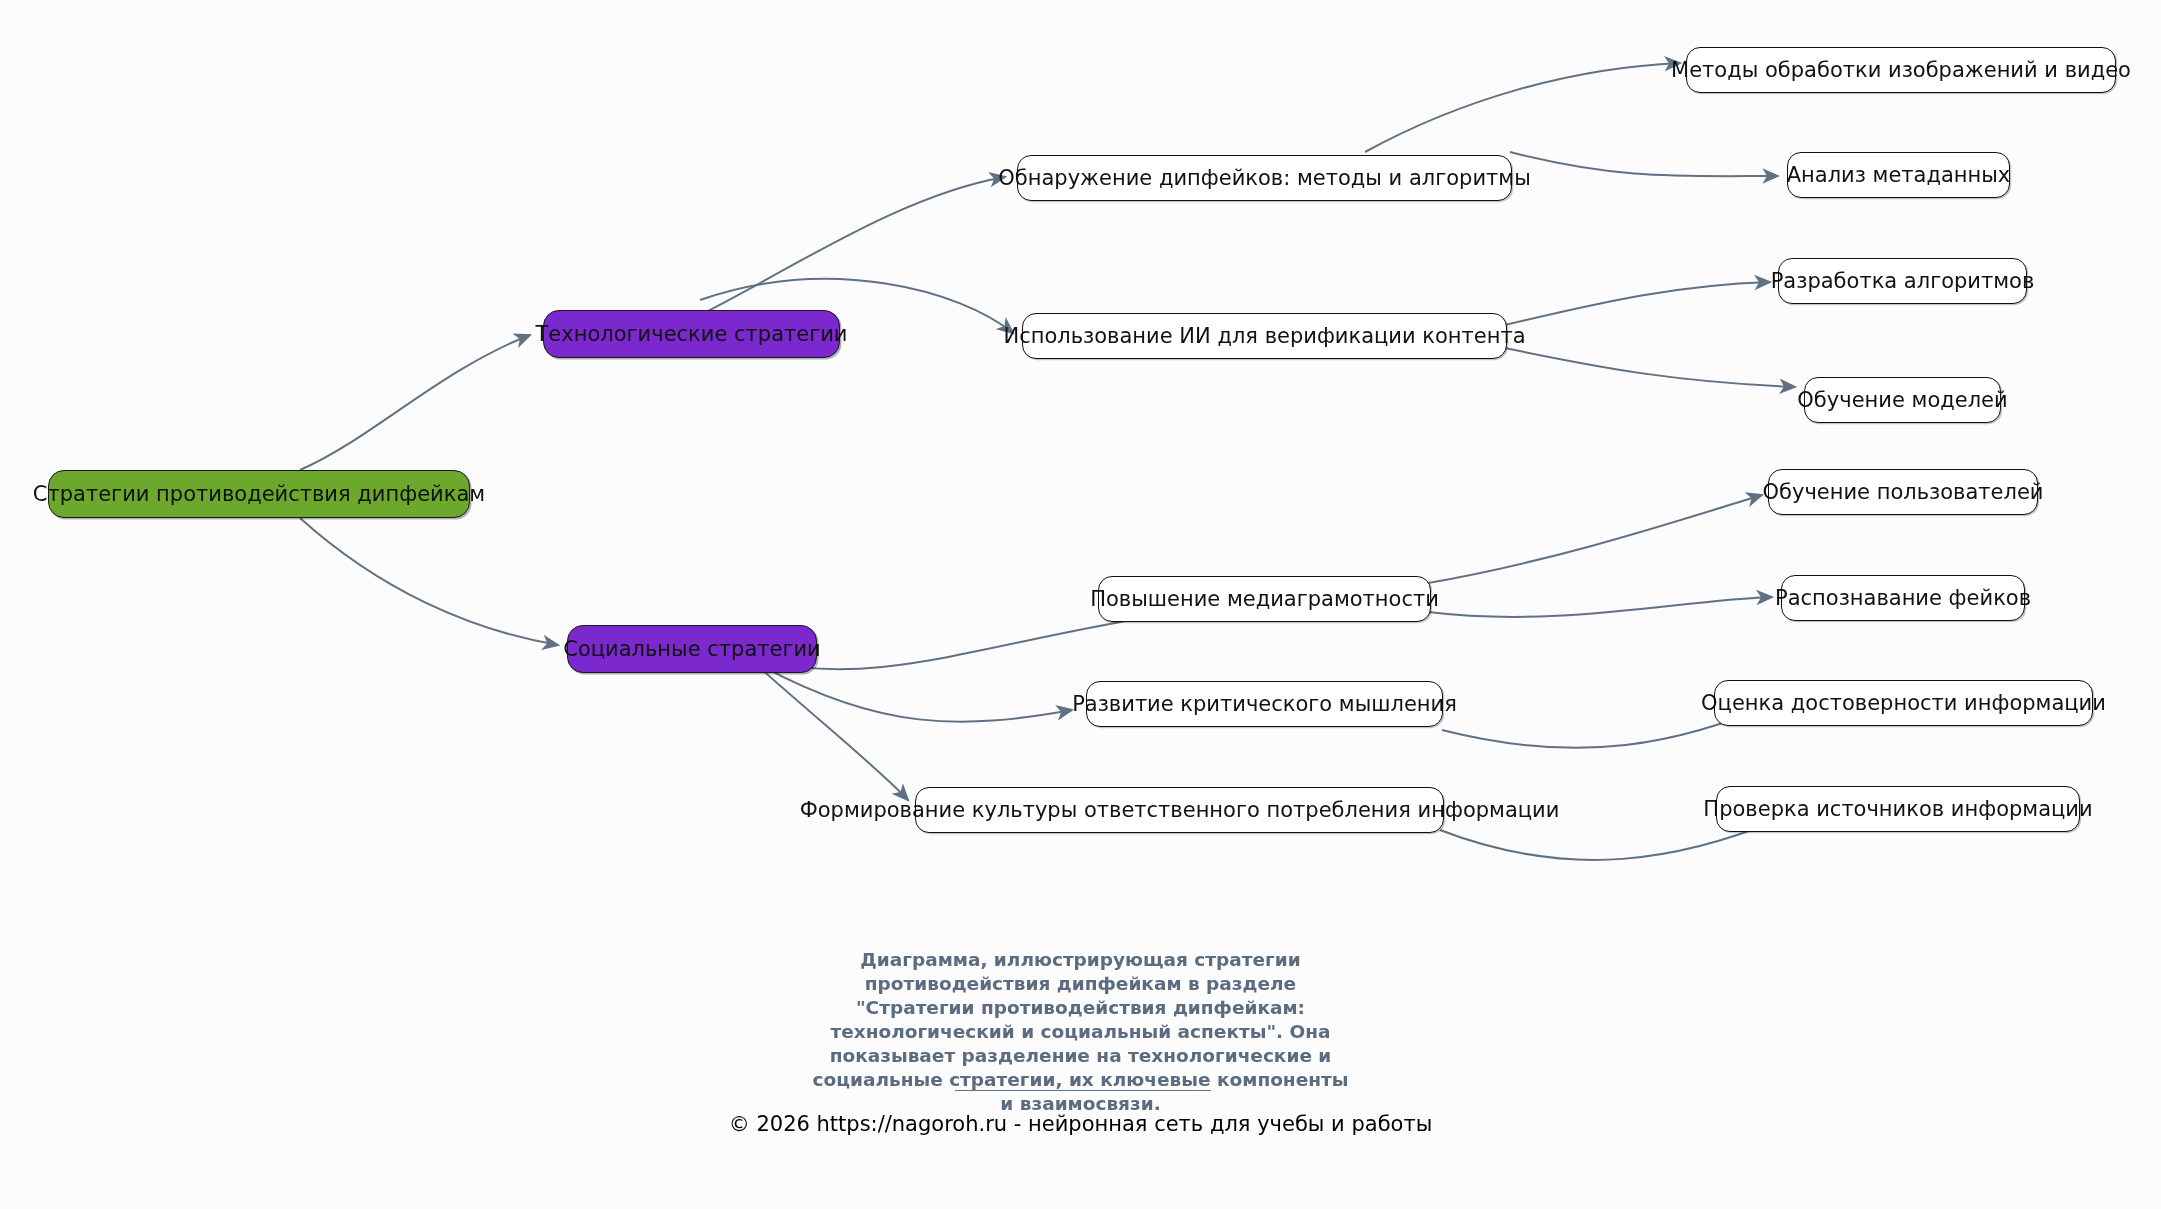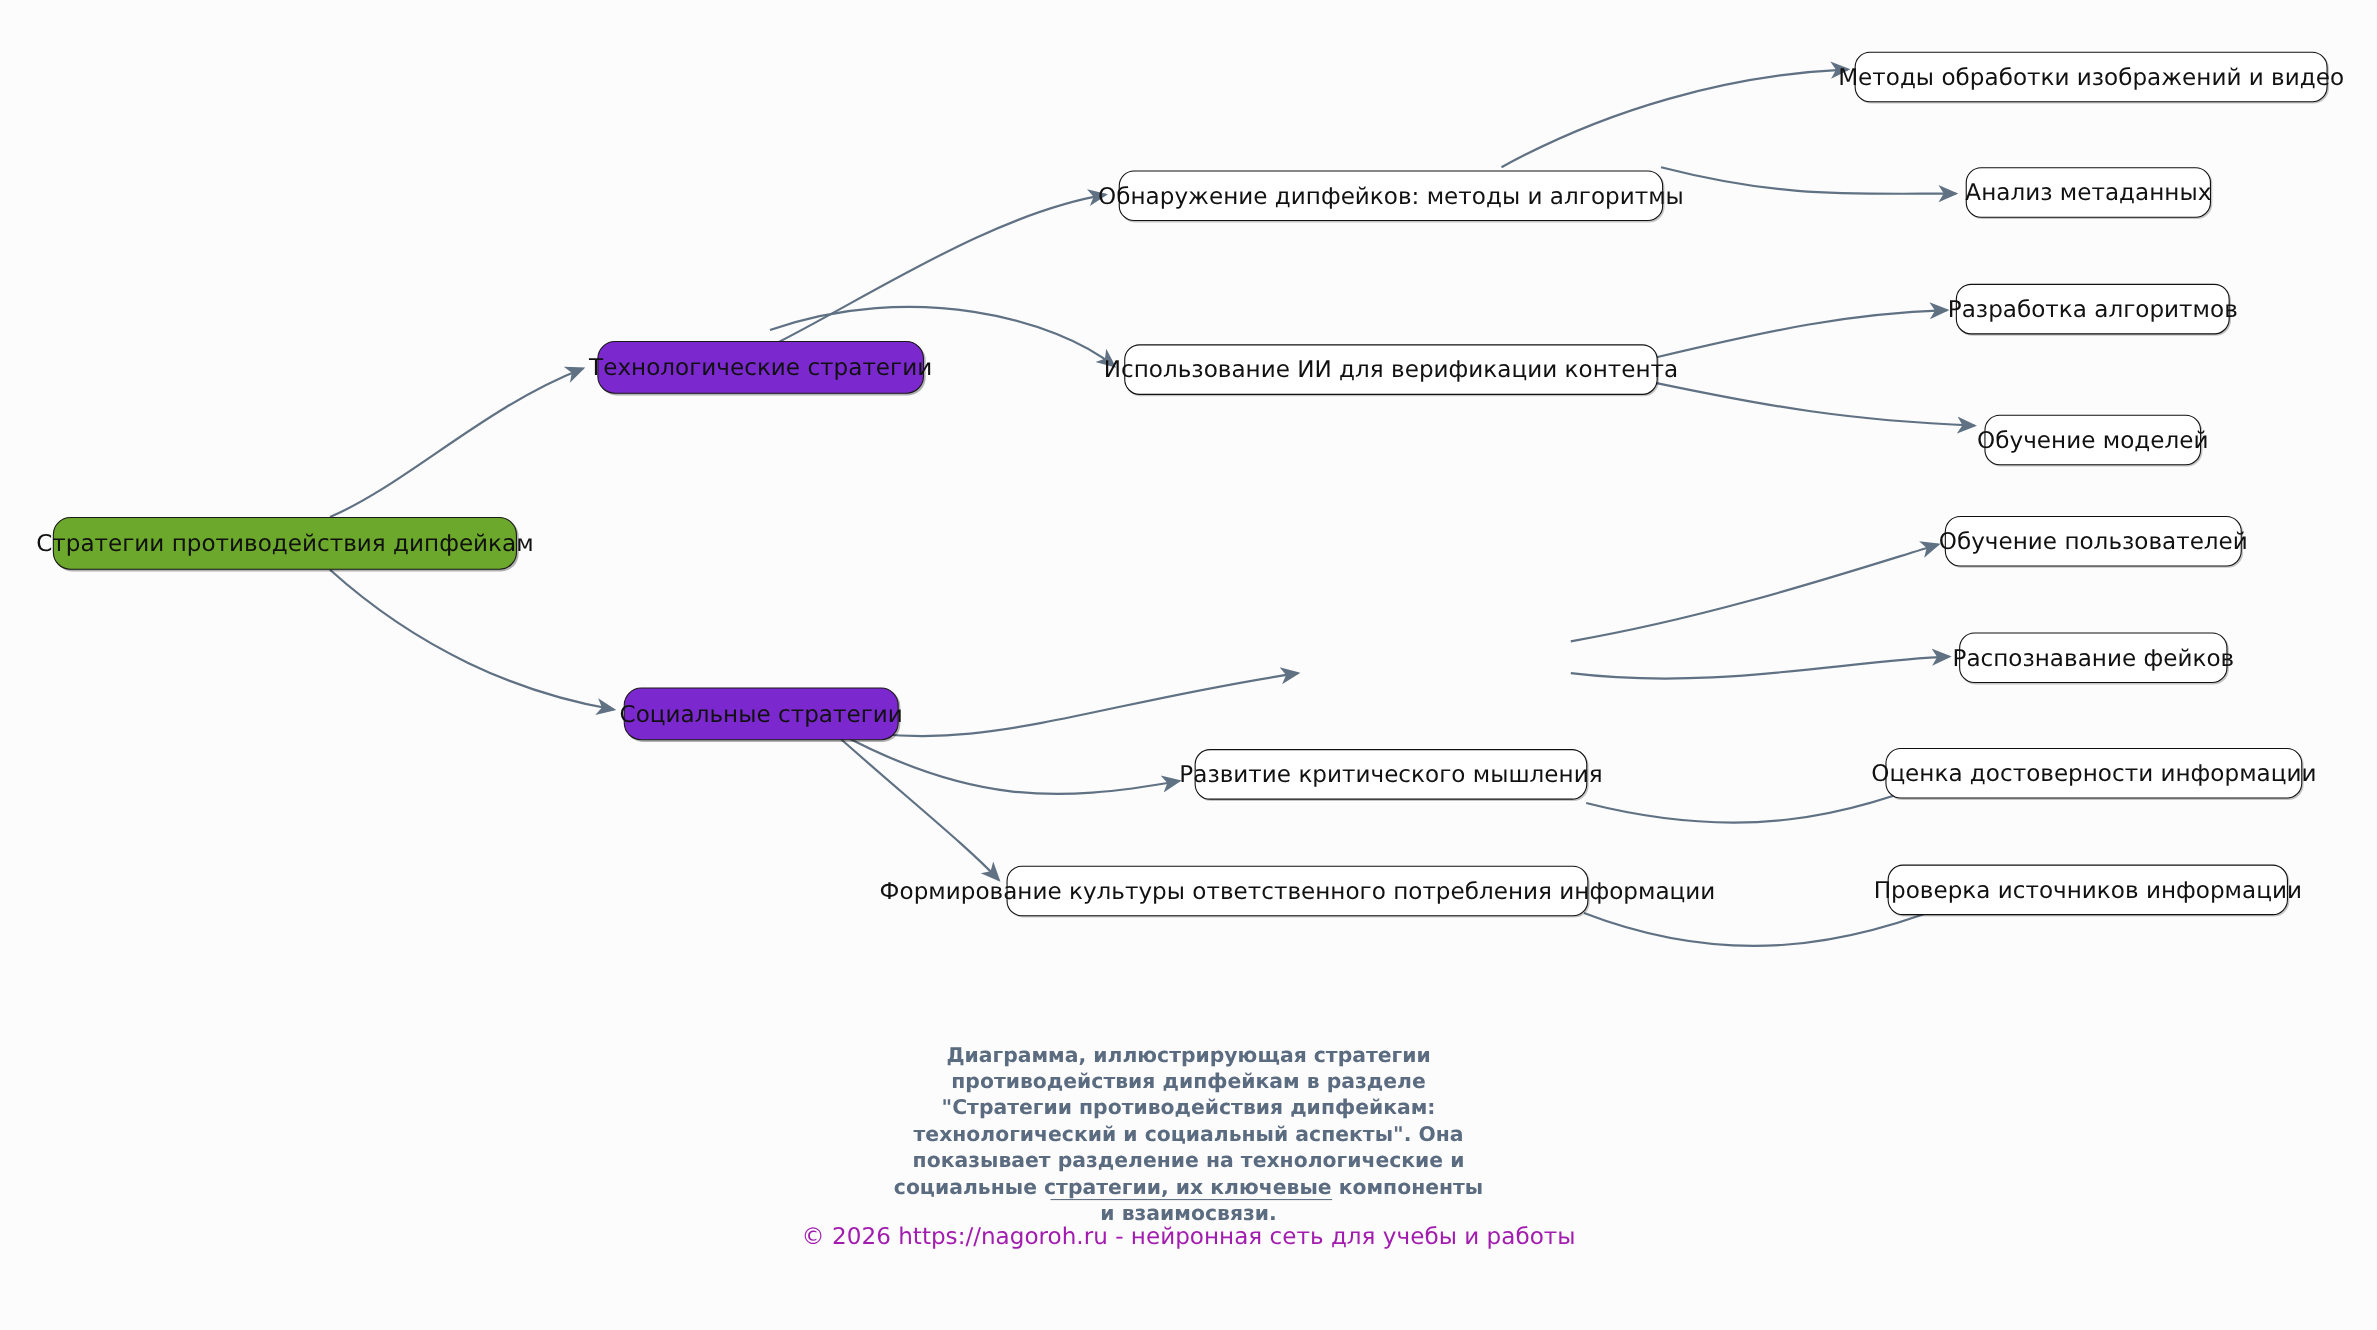--- a/index.html
+++ b/index.html
@@ -74,21 +74,21 @@
     border-top: 1.6px solid #61718a;
   }
   #footer {
     position: absolute;
     left: 0;
     top: 1112px;
     width: 2161px;
     text-align: center;
     font-family: "DejaVu Sans", sans-serif;
     font-size: 21px;
-    color: #a21caf;
+    color: #000000;
   }
 </style>
 </head>
 <body>
 
 <div id="canvas">
 
   <svg id="edges" viewBox="0 0 2161 1209" xmlns="http://www.w3.org/2000/svg">
     <defs>
       <marker id="arrow" viewBox="0 0 12 12" refX="10.5" refY="6" markerWidth="9" markerHeight="9" orient="auto-start-reverse">
@@ -132,20 +132,23 @@
   <div class="node leaf" style="left:1017px; top:155px; width:495px; height:46px;">
     <span>Обнаружение дипфейков: методы и алгоритмы</span>
   </div>
 
   <div class="node branch" style="left:567px; top:625px; width:250px; height:48px;">
     <span>Социальные стратегии</span>
   </div>
   <div class="node leaf" style="left:1022px; top:313px; width:485px; height:46px;">
     <span>Использование ИИ для верификации контента</span>
   </div>
+  <div class="node leaf" style="left:1098px; top:576px; width:333px; height:46px;">
+    <span>Повышение медиаграмотности</span>
+  </div>
   <div class="node leaf" style="left:1086px; top:681px; width:357px; height:46px;">
     <span>Развитие критического мышления</span>
   </div>
   <div class="node leaf" style="left:915px; top:787px; width:529px; height:46px;">
     <span>Формирование культуры ответственного потребления информации</span>
   </div>
 
   <div class="node leaf" style="left:1686px; top:47px; width:430px; height:46px;">
     <span>Методы обработки изображений и видео</span>
   </div>

